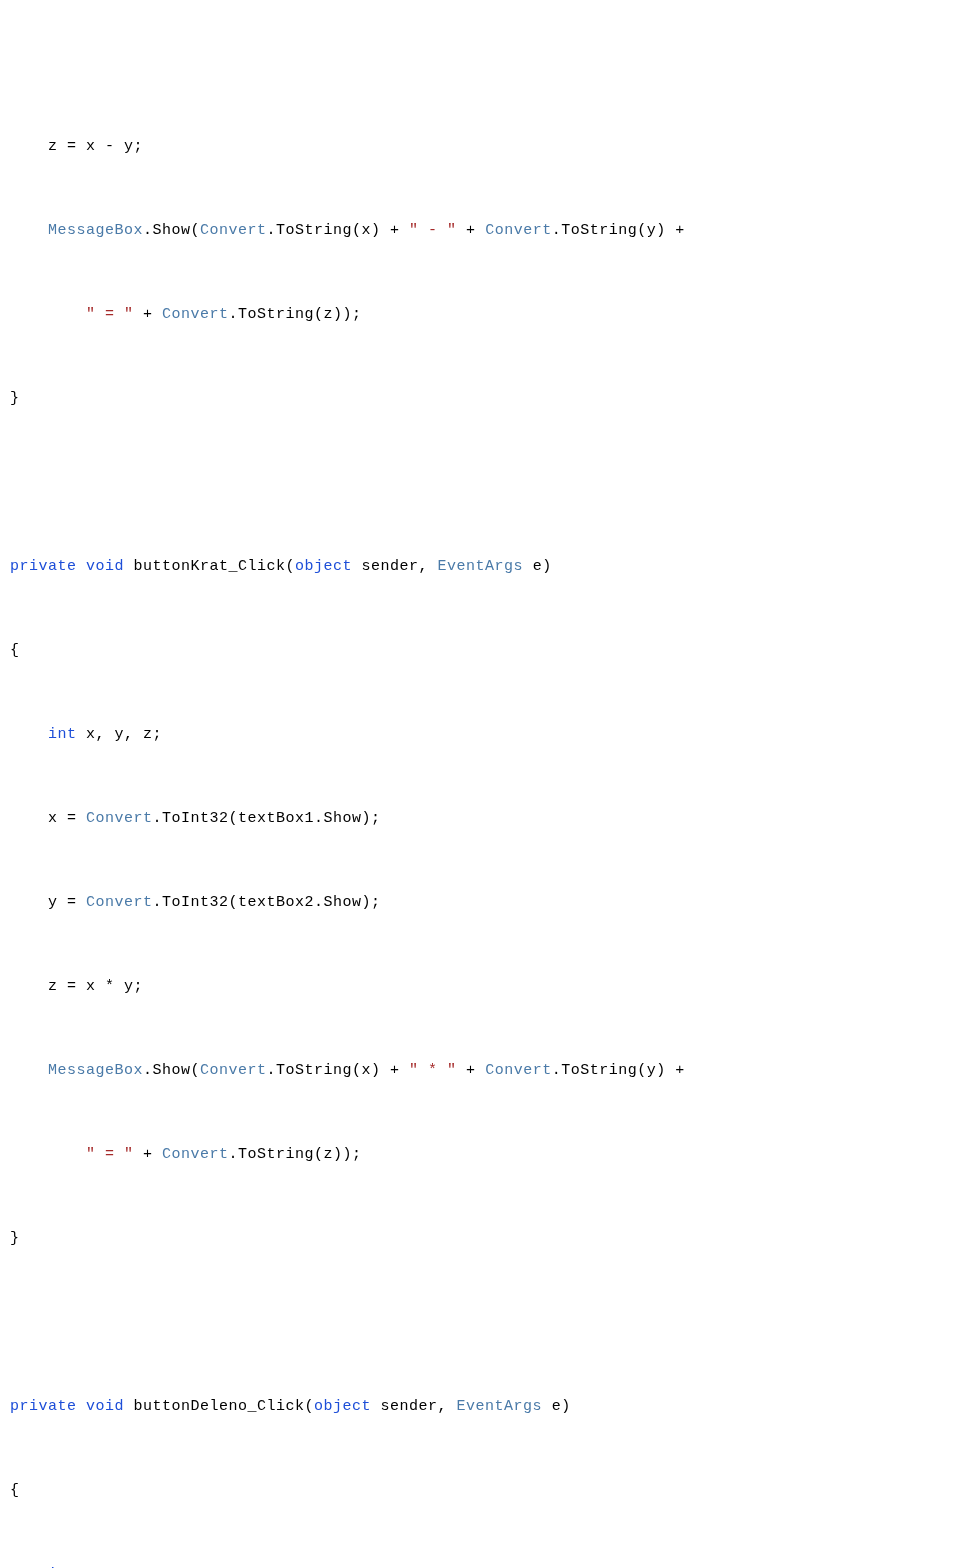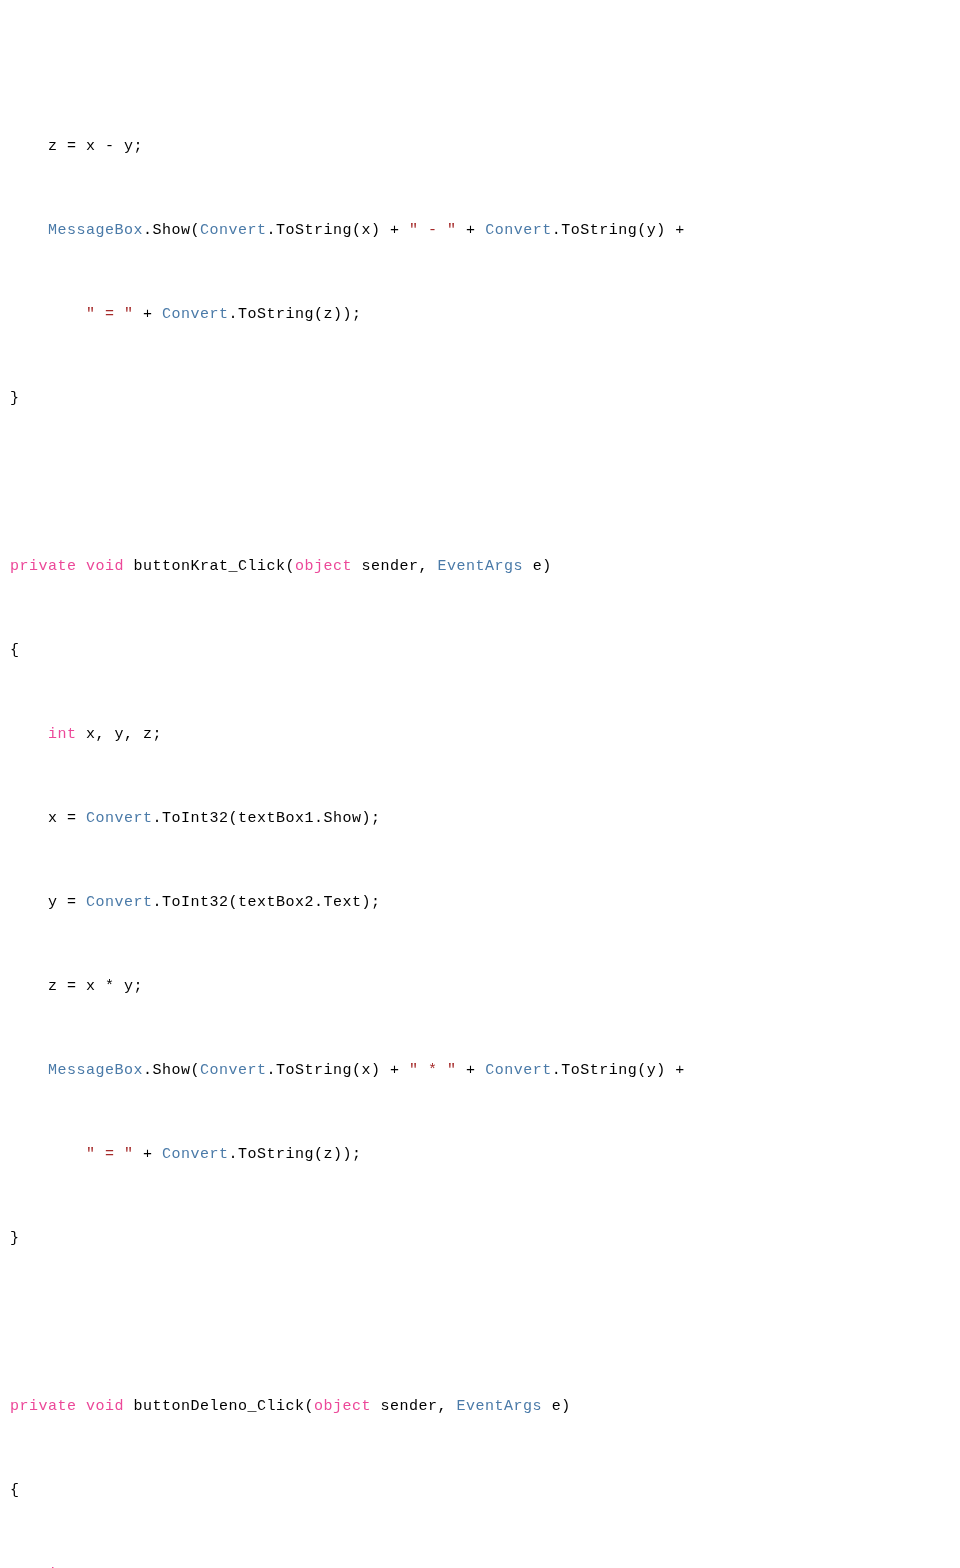--- a/index.html
+++ b/index.html
@@ -9,21 +9,21 @@
     font-size: 15px;
     background: #ffffff;
     color: #000000;
     line-height: 2.8;
     white-space: pre;
   }
   .code {
     padding: 0 0 0 10px;
     letter-spacing: 0.5px;
   }
-  .kw { color: #ec4899; text-align: right; } 
+  .kw { color: #1d4ed8; text-align: right; } 
   .ty { color: #4a7aa8; text-align: right; } 
   .str { color: #a52a2a; } 
 </style>
 </head>
 <body>
 
 
 <div class="code" id="code-root"><span>    </span><span>z = x - y;</span>
 
 <span>    </span><span class="ty">MessageBox</span><span>.Show(</span><span class="ty">Convert</span><span>.ToString(x) + </span><span class="str">" - "</span><span> + </span><span class="ty">Convert</span><span>.ToString(y) +</span>
@@ -35,21 +35,21 @@
 
 
 <span class="kw">private</span><span> </span><span class="kw">void</span><span> buttonKrat_Click(</span><span class="kw">object</span><span> sender, </span><span class="ty">EventArgs</span><span> e)</span>
 
 <span>{</span>
 
 <span>    </span><span class="kw">int</span><span> x, y, z;</span>
 
 <span>    </span><span>x = </span><span class="ty">Convert</span><span>.ToInt32(textBox1.Show);</span>
 
-<span>    </span><span>y = </span><span class="ty">Convert</span><span>.ToInt32(textBox2.Text);</span>
+<span>    </span><span>y = </span><span class="ty">Convert</span><span>.ToInt32(textBox2.Show);</span>
 
 <span>    </span><span>z = x * y;</span>
 
 <span>    </span><span class="ty">MessageBox</span><span>.Show(</span><span class="ty">Convert</span><span>.ToString(x) + </span><span class="str">" * "</span><span> + </span><span class="ty">Convert</span><span>.ToString(y) +</span>
 
 <span>        </span><span class="str">" = "</span><span> + </span><span class="ty">Convert</span><span>.ToString(z));</span>
 
 <span>}</span>
 
 

